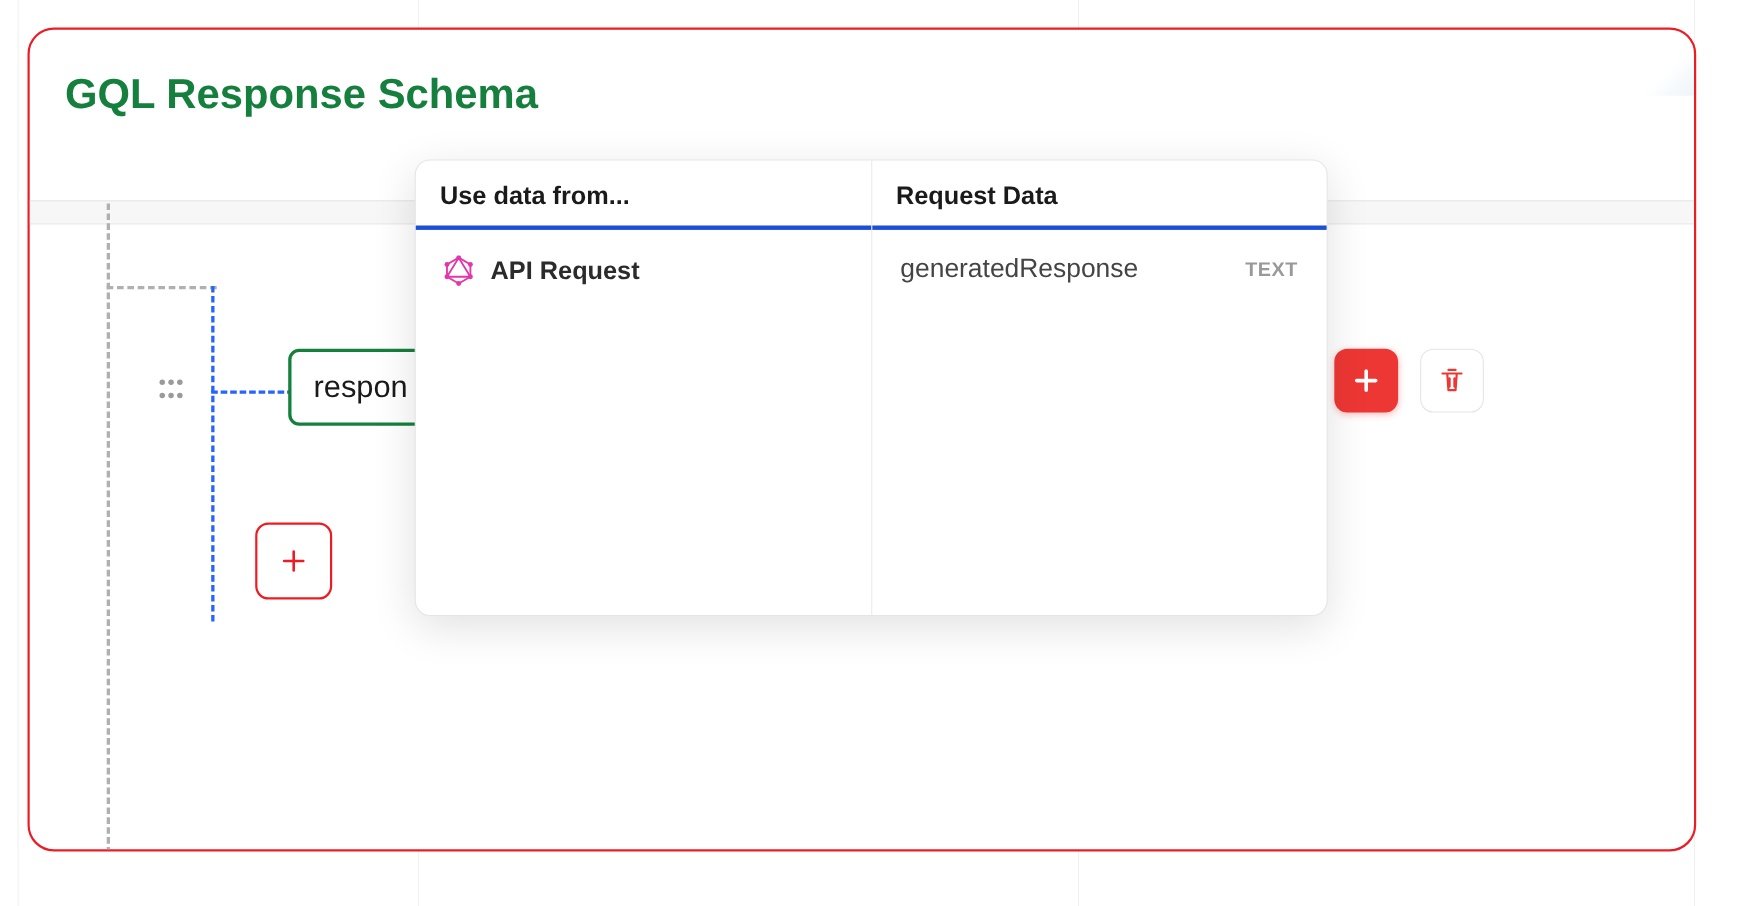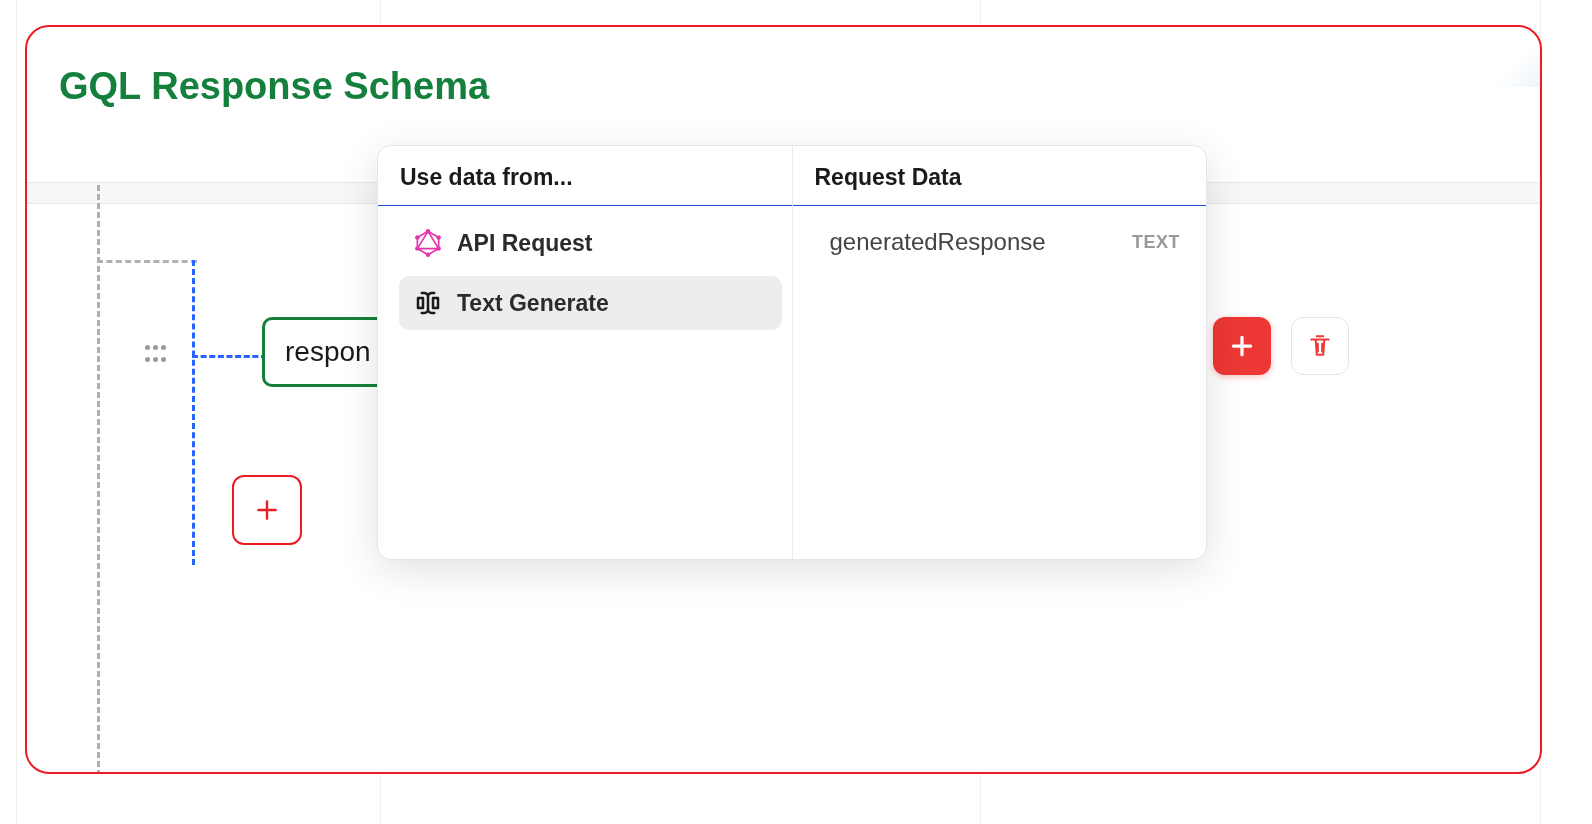--- a/index.html
+++ b/index.html
@@ -145,28 +145,27 @@
       flex-direction: column;
     }
     .popup-col:first-child {
       border-right: 1px solid #eaeaea;
     }
     .popup-header {
       padding: 18px 22px 14px 22px;
       font-size: 23px;
       font-weight: 700;
       color: #1a1a1a;
-      border-bottom: 1px solid #1d4ed8;
+      border-bottom: 4px solid #1d4ed8;
     }
     .popup-body {
       padding: 10px;
       display: flex;
       flex-direction: column;
       gap: 6px;
-      margin-left: 11px;
     }
     .source-item {
       display: flex;
       align-items: center;
       gap: 14px;
       padding: 12px 14px;
       border-radius: 10px;
       font-size: 23px;
       font-weight: 600;
       color: #2b2b2b;
@@ -309,29 +308,20 @@
                   <circle cx="88" cy="30" r="8"></circle>
                 <circle cx="88" cy="70" r="8"></circle>
                   <circle cx="50" cy="92" r="8"></circle>
                 <circle cx="12" cy="70" r="8"></circle>
                   <circle cx="12" cy="30" r="8"></circle>
               </g>
             </svg>
           </span>
           <span>API Request</span>
         </div>
-        <div class="source-item selected">
-          <span class="source-icon">
-            <svg width="30" height="30" viewBox="0 0 24 24">
-              <path d="M7 4h2a3 3 0 0 1 3 3 3 3 0 0 1 3-3h2M7 20h2a3 3 0 0 0 3-3 3 3 0 0 0 3 3h2M12 7v10" stroke="#1a1a1a" stroke-width="2" stroke-linecap="round" stroke-linejoin="round" fill="none"></path>
-              <path d="M4 8h4v8H4zM16 8h4v8h-4z" stroke="#1a1a1a" stroke-width="2" stroke-linejoin="round" fill="none"></path>
-            </svg>
-          </span>
-          <span>Text Generate</span>
-        </div>
       </div>
     </div>
     <div class="popup-col">
       <div class="popup-header">Request Data</div>
       <div class="popup-body">
         <div class="data-item">
           <span class="data-item-name">generatedResponse</span>
           <span class="data-item-type">TEXT</span>
         </div>
       </div>

